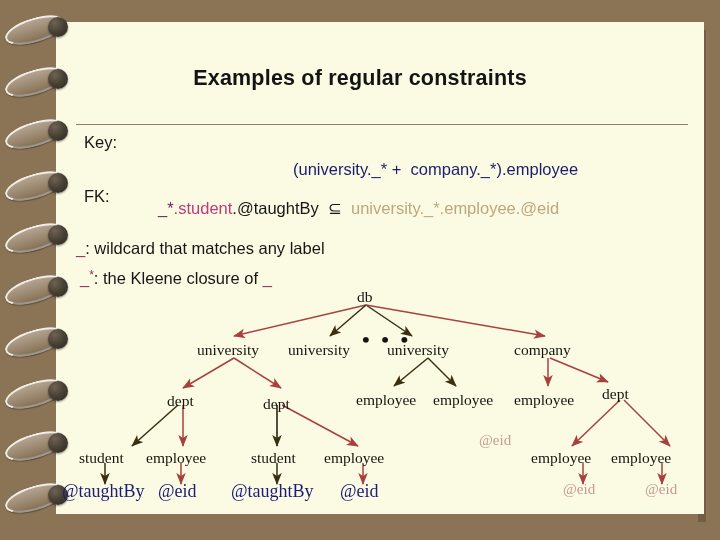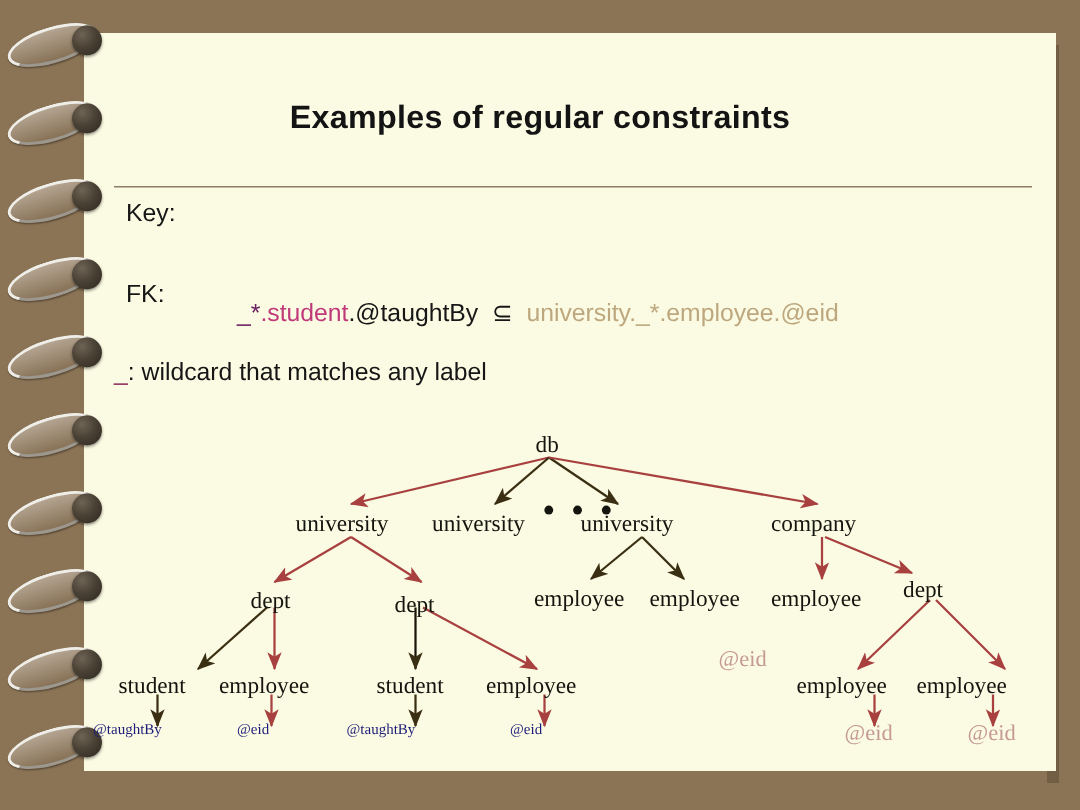--- a/index.html
+++ b/index.html
@@ -69,21 +69,21 @@
   .kc-row{position:absolute;left:80px;top:268px;}
   .sub{font-size:12px;vertical-align:5px;}
   .star{color:#8e2f5a;}
 
   
   .tree{position:absolute;left:0;top:0;width:720px;height:540px;}
   .node{
     position:absolute;font-family:"Liberation Serif", serif;font-size:15.5px;
     color:#15150f;white-space:nowrap;
   }
-  .node.navyleaf{color:#1c1c78;font-size:10px;}
+  .node.navyleaf{color:#1c1c78;font-size:18px;}
   .node.tanleaf{color:#c59a92;font-size:15px;}
   .dots{
     position:absolute;font-family:"Liberation Serif", serif;
     font-size:22px;color:#15150f;letter-spacing:3px;font-weight:bold;
   }
 </style>
 </head>
 <body>
 
 <div id="stage">
@@ -131,25 +131,27 @@
       <div class="ring" style="top: 468px; left: 0px;">
         <div class="wire"></div>
         <div class="bead"></div>
       </div>
     </div>
 
   <div class="title">Examples of regular constraints</div>
   <div class="rule"></div>
 
   <div class="ctext key-row lbl">Key:</div>
+  <div class="ctext key-val2"><span class="navy">(university._</span><span class="navy">*</span><span class="navy"> +  company._</span><span class="navy">*).employee</span></div>
 
   <div class="ctext fk-row lbl">FK:</div>
   <div class="ctext wc-row"><span class="star">_</span><span class="plain">: wildcard that matches any label</span></div>
 
   <div class="ctext fk-val"><span class="purple">_</span><span class="purple">*</span><span class="pink">.student</span><span class="dark">.@taughtBy</span><span class="dark">  ⊆  </span><span class="tan">university._*.employee.@eid</span></div>
+  <div class="ctext kc-row"><span class="star">_</span><span class="star sub">*</span><span class="plain">: the Kleene closure of </span><span class="star">_</span></div>
 
   <svg class="tree" viewBox="0 0 720 540">
     <defs>
       <marker id="ar-red" markerWidth="9" markerHeight="9" refX="7.4" refY="3.2" orient="auto">
         <path d="M0,0 L8,3.2 L0,6.4 L2,3.2 z" fill="#a8403f"></path>
       </marker>
       <marker id="ar-dark" markerWidth="9" markerHeight="9" refX="7.4" refY="3.2" orient="auto">
         <path d="M0,0 L8,3.2 L0,6.4 L2,3.2 z" fill="#3a2f12"></path>
       </marker>
     </defs>

